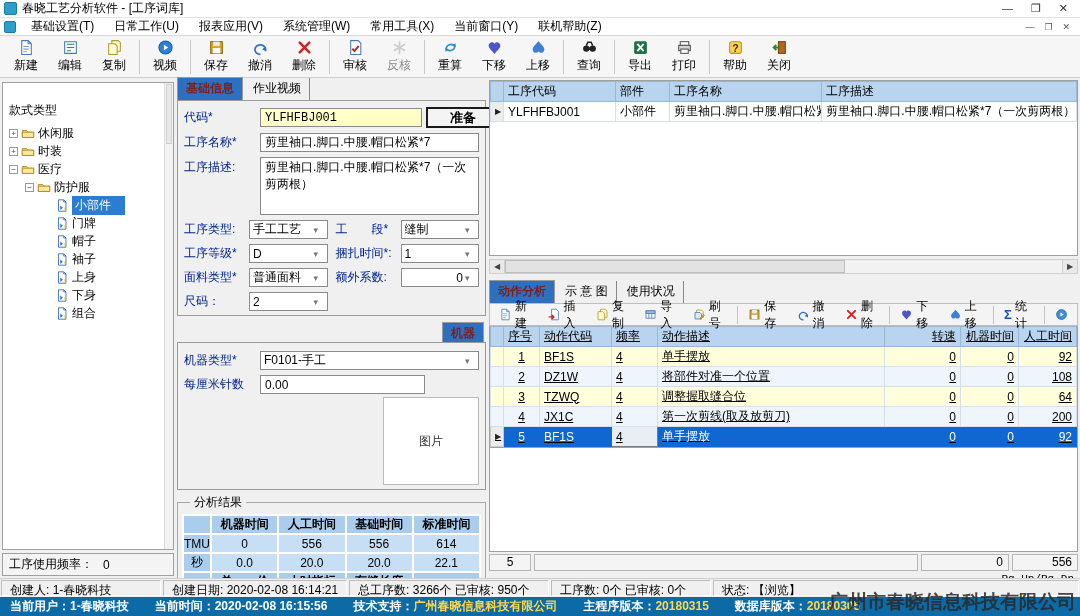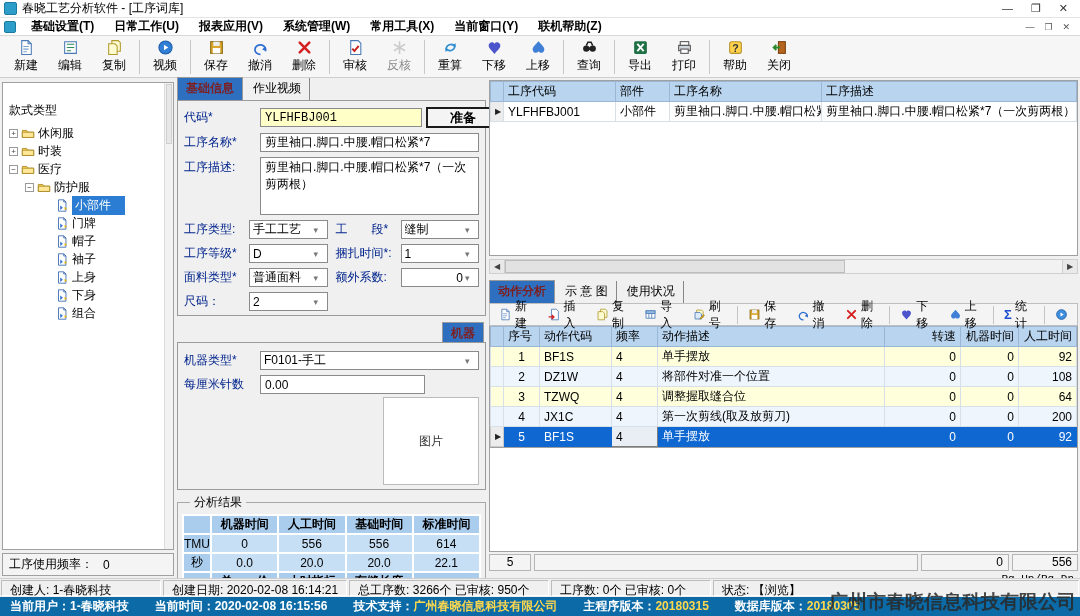--- a/index.html
+++ b/index.html
@@ -7,21 +7,21 @@
     font-family:"Liberation Sans","DejaVu Sans",sans-serif; font-size:12px; color:#000; }
   body { background:#f0f0f0; position:relative; }
 
   
   .titlebar { height:18px; background:#fff; display:flex; align-items:center; padding:0 4px; border-bottom:1px solid #e4e4e4; }
   .appicon { width:13px; height:13px; background:#2d9ec9; border:1px solid #1b7aa0; margin-right:5px; border-radius:2px; }
   .title-text { flex:0 0 auto; font-size:12px; }
   .win-ctrls { margin-left:auto; display:flex; gap:18px; padding-right:8px; color:#333; font-size:11px; }
   .win-ctrls span { cursor:default; }
   .menubar { height:18px; background:#fff; display:flex; align-items:center; padding:0 4px; border-bottom:1px solid #d8d8d8; }
-  .menubar .mitem { padding:7px 10px;font-weight:bold; }
+  .menubar .mitem { padding:7px 10px; }
   .mdi-ctrls { margin-left:auto; display:flex; gap:10px; color:#555; font-size:9px; padding-right:6px; }
 
   
   .toolbar { height:42px; background:#f6f6f6; border-bottom:1px solid #cfcfcf; display:flex; align-items:center; padding:0 4px; }
   .tbtn { width:44px; height:40px; display:flex; flex-direction:column; align-items:center; justify-content:center; gap:1px; }
   .tbtn .lab { font-size:12px; }
   .tbtn.disabled { opacity:.45; }
   .tsep { width:1px; height:34px; background:#c8c8c8; margin:0 3px; }
   .ticon { width:17px; height:17px; display:flex; align-items:center; justify-content:center; }
   .ticon svg { width:17px; height:17px; }
@@ -93,21 +93,21 @@
   .hscroll .thumb { width:58%; background:#e2e2e2; border:1px solid #bdbdbd; margin:0; }
 
   
   .act-tabs { margin-top:9px; }
   .act-toolbar { height:23px; background:#f4f4f4; border:1px solid #bfbfbf; display:flex; align-items:center; padding:0 3px; gap:2px; }
   .abtn { display:flex; align-items:center; gap:3px; padding:2px 6px; }
   .abtn .ticon, .abtn .ticon svg { width:13px; height:13px; }
   .asep { width:1px; height:18px; background:#c4c4c4; margin:0 2px; }
   .sigma { color:#1b4fd0; font-weight:bold; font-size:13px; }
 
-  .act-grid { background:#701a75; border:1px solid #a0a0a0; border-top:none; }
+  .act-grid { background:#701a75; border:1px solid #a0a0a0; border-top:none;text-decoration:underline; }
   table.grid tr.odd  td { background:#ffffdc; }
   table.grid tr.even td { background:#eef5fc; }
   table.grid tr.selrow td { background:#0f67d2; color:#fff; border-color:#0f67d2; }
   table.grid tr.selrow td.marker { background:#ececec; color:#222; border:1px solid #c9c9c9; }
   table.grid tr.selrow td.fcell { background:#e9eef5; color:#000; border:1px solid #7c7c7c; }
   td.num { text-align:right; }
   td.ctr { text-align:center; }
   .act-empty { background:#fff; border:1px solid #a0a0a0; border-top:none; height:104px; }
   .sumrow { display:flex; gap:3px; margin-top:2px; }
   .sumbox { height:17px; background:#f4f4f4; border:1px solid #b5b5b5; padding:0 5px; line-height:15px; }

